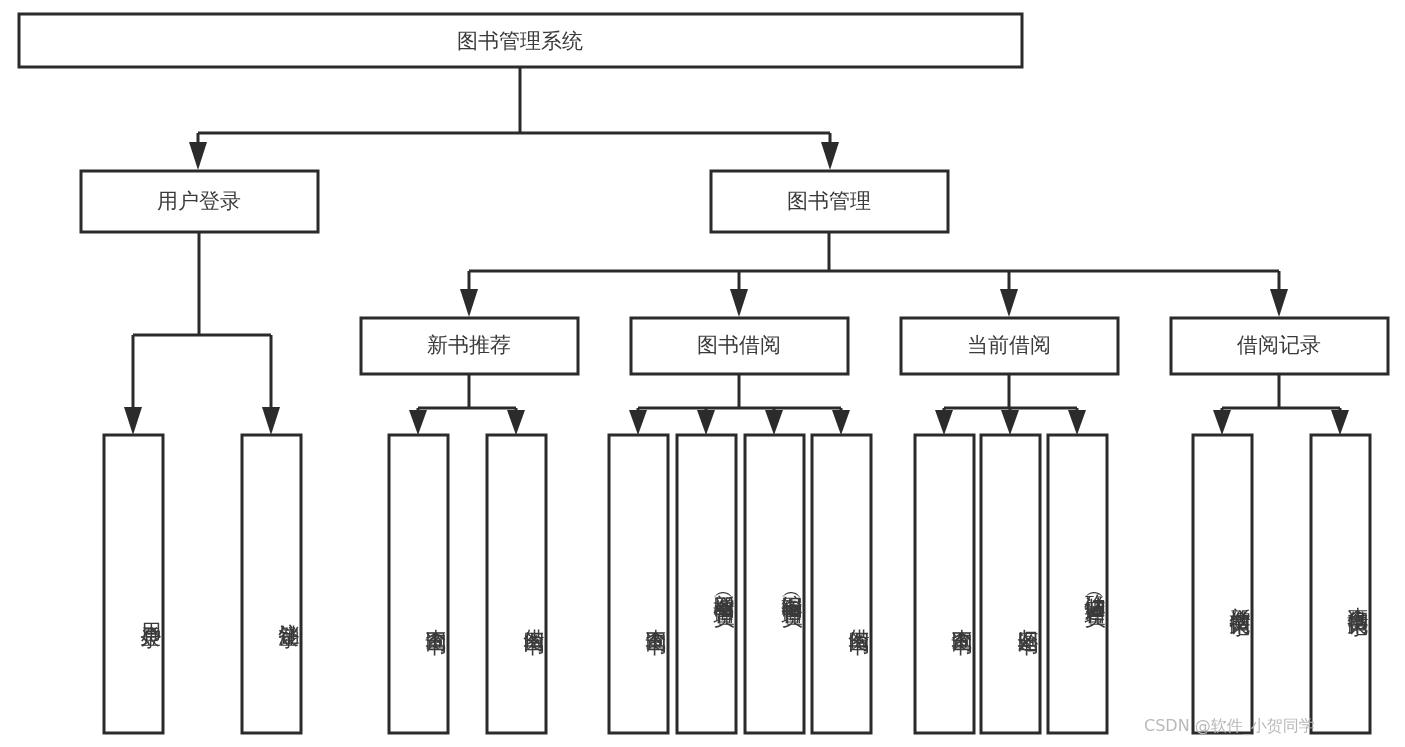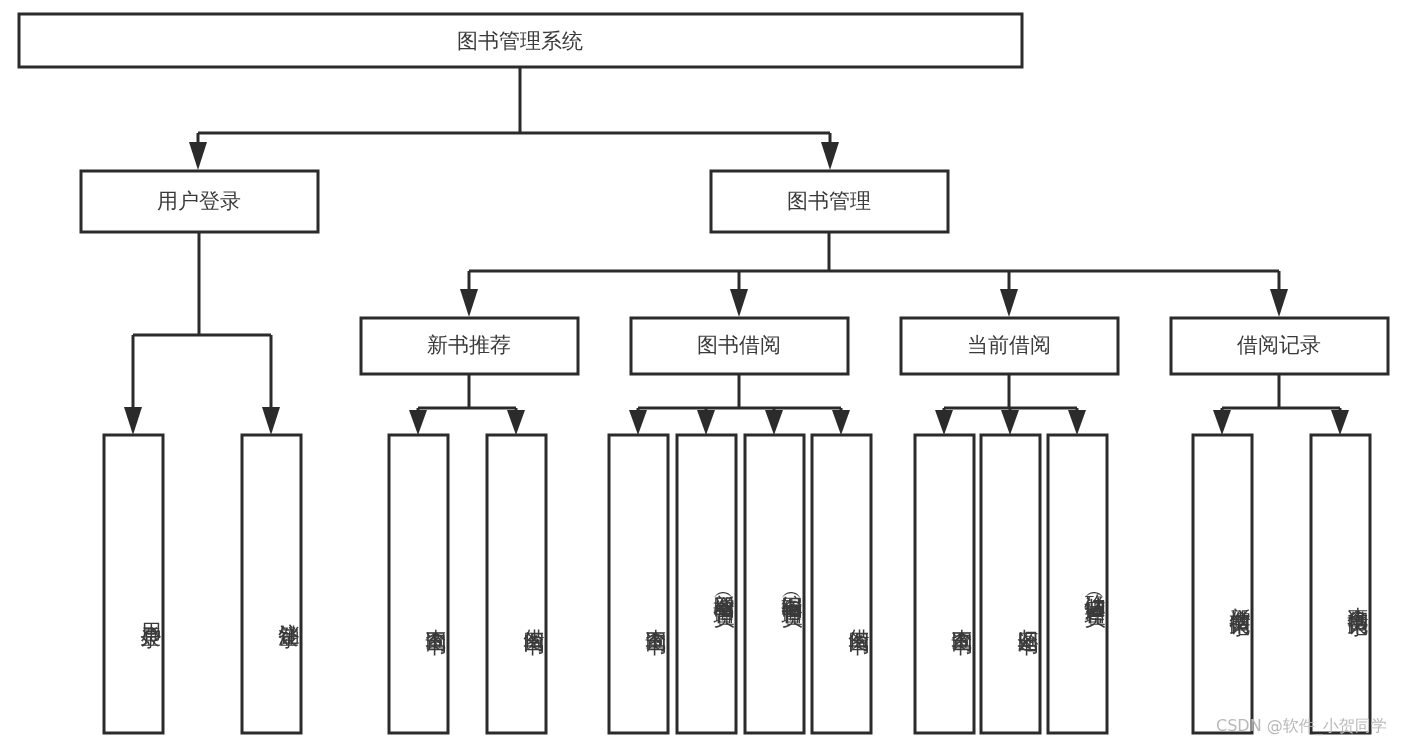--- a/index.html
+++ b/index.html
@@ -220,15 +220,15 @@
   <div class="leaf-label-v" style="left:745px; top:441px; width:59px; height:290px;">编辑图书（管理员）</div>
   <div class="leaf-label-v" style="left:812px; top:496px; width:59px; height:240px;">借阅图书</div>
 
   <div class="leaf-label-v" style="left:915px; top:496px; width:59px; height:240px;">查询图书</div>
   <div class="leaf-label-v" style="left:981px; top:496px; width:59px; height:240px;">归还图书</div>
   <div class="leaf-label-v" style="left:1048px; top:441px; width:59px; height:290px;">确认归还（管理员）</div>
 
   <div class="leaf-label-v" style="left:1193px; top:463px; width:59px; height:265px;">新增借阅记录</div>
   <div class="leaf-label-v" style="left:1311px; top:463px; width:59px; height:265px;">查询借阅记录</div>
 
-  <div class="watermark" style="left:1216px; top:716px;">CSDN @软件_小贺同学</div>
+  <div class="watermark" style="left:1144px; top:716px;">CSDN @软件_小贺同学</div>
 
 </div>
 
 </body></html>

